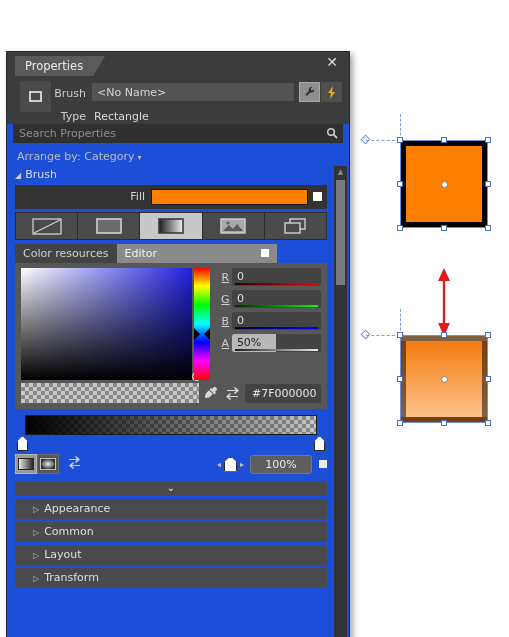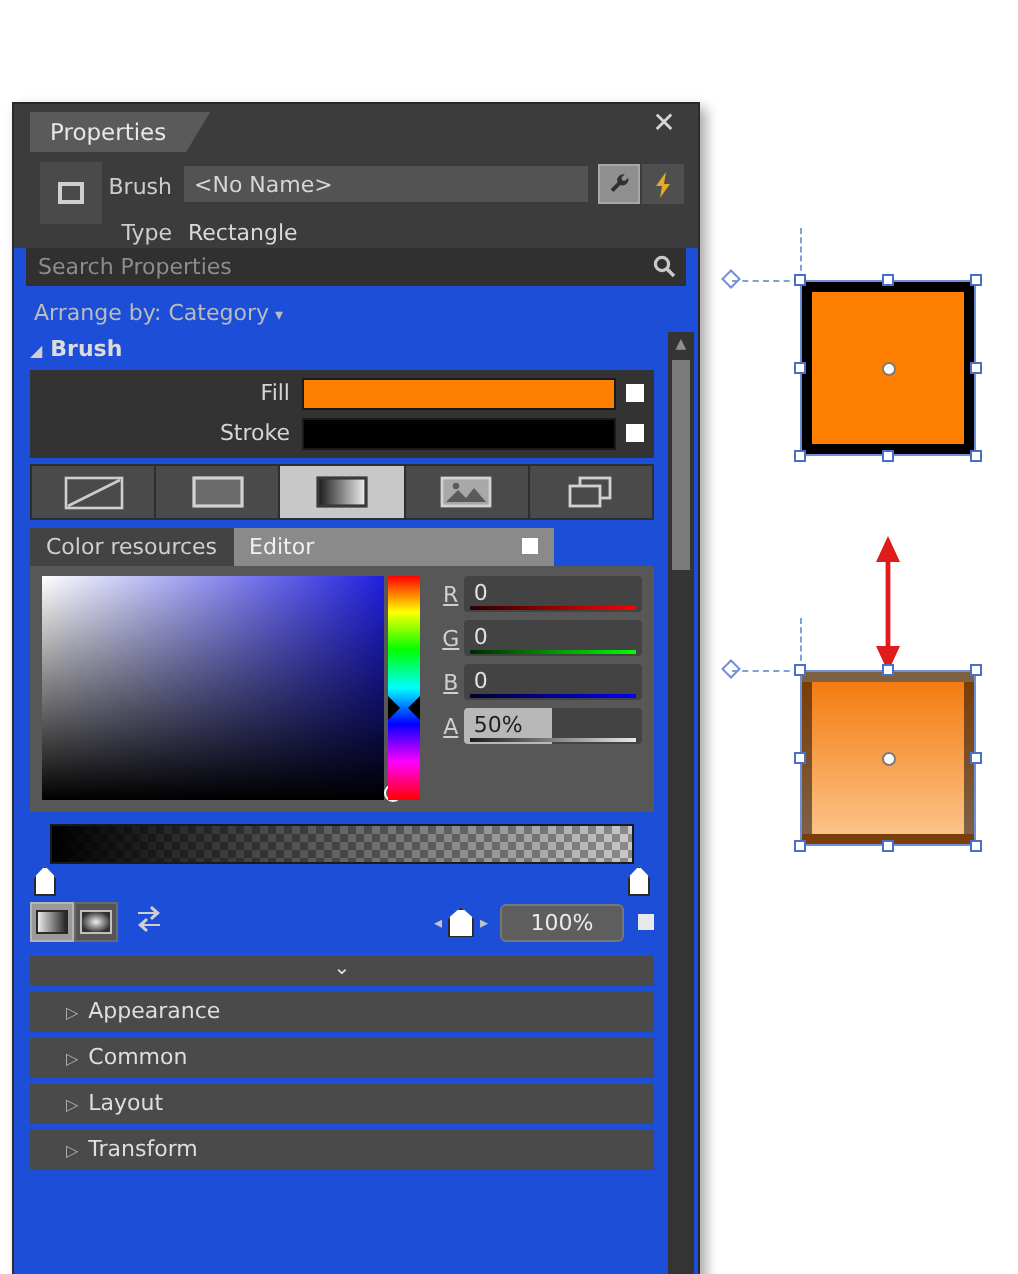--- a/index.html
+++ b/index.html
@@ -125,21 +125,21 @@
     width: 9px; height: 105px; background: #7a7a7a;
     cursor: pointer;
   }
   .sb-down { position: absolute; bottom: 0; left: 0; }
 
   .content { width: 328px; }
 
   
   .grp-head {
     height: 17px; line-height: 17px; padding-left: 8px;
-    color: #dcdcdc; font-size: 11px; cursor: pointer; font-weight: bold;
+    color: #dcdcdc; font-size: 11px; cursor: pointer;
   }
   .grp-head .tri { font-size: 8px; margin-right: 4px; color: #cfcfcf; }
 
   
   .brushrows { margin: 2px 8px 0 8px; background: #333333; padding: 2px 0; }
   .brow {
     height: 19px; display: flex; align-items: center;
     padding: 0 3px 0 0; margin-bottom: 1px;
   }
   .brow.sel { background: #c0c0c0; }
@@ -422,25 +422,20 @@
     <div class="content">
 
       <div class="grp-head">
         <span class="tri">◢</span><span>Brush</span>
       </div>
 
       <div class="brushrows">
         <div class="brow">
           <div class="rlabel">Fill</div>
           <div class="swatch" style="background:#FF7F00"></div>
-          <div class="sq-mark"></div>
-        </div>
-        <div class="brow">
-          <div class="rlabel">Stroke</div>
-          <div class="swatch" style="background:#000000"></div>
           <div class="sq-mark"></div>
         </div>
       </div>
 
       <div class="btypes">
         <div class="btype">
           <svg width="30" height="17" viewBox="0 0 30 17">
               <rect x="1" y="1" width="28" height="15" fill="none" stroke="#cfcfcf" stroke-width="1.3"></rect>
               <line x1="2" y1="15" x2="28" y2="2" stroke="#cfcfcf" stroke-width="1.3"></line>
             </svg>
@@ -521,20 +516,35 @@
               <div class="chlabel">A</div>
               <div class="chfield alpha">
                 <div class="fillbar"></div>
                 <span>50%</span>
                 <div class="chbar a"></div>
               </div>
             </div>
           </div>
         </div>
 
+        <div class="cebot">
+          <div class="alphastrip checker"></div>
+          <div class="eyedrop">
+            <svg width="14" height="14" viewBox="0 0 14 14">
+                <path d="M12 1.5a1.8 1.8 0 0 0-2.6 0L8 3 7 2 5.6 3.4l5 5L12 7l-1-1 1.4-1.4a1.8 1.8 0 0 0 0-2.6zM5 4.2 1.5 7.7 1 12l4.3-.5 3.5-3.5z" fill="#d8d8d8"></path>
+              </svg>
+          </div>
+          <div class="swapico">
+            <svg width="15" height="13" viewBox="0 0 15 13">
+                <path d="M2 3h9l-2-2 1-1 4 3.5L10 7 9 6l2-2H2z" fill="#d8d8d8"></path>
+                <path d="M13 10H4l2 2-1 1L1 9.5 5 6l1 1-2 2h9z" fill="#d8d8d8"></path>
+              </svg>
+          </div>
+          <div class="hexfield">#7F000000</div>
+        </div>
       </div>
 
       <div class="gradarea">
         <div class="gradbar">
           <div class="stop s0"></div>
           <div class="stop s1"></div>
         </div>
       </div>
 
       <div class="gtools">

